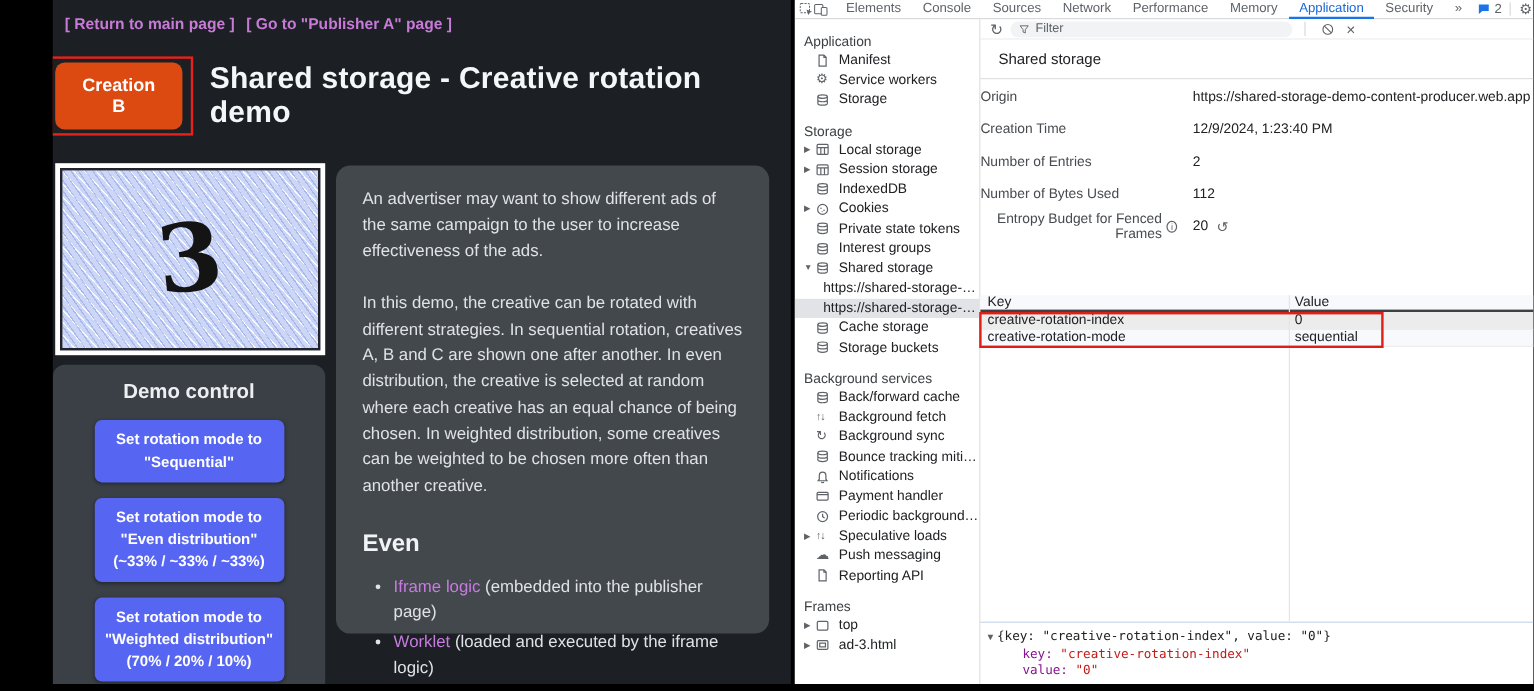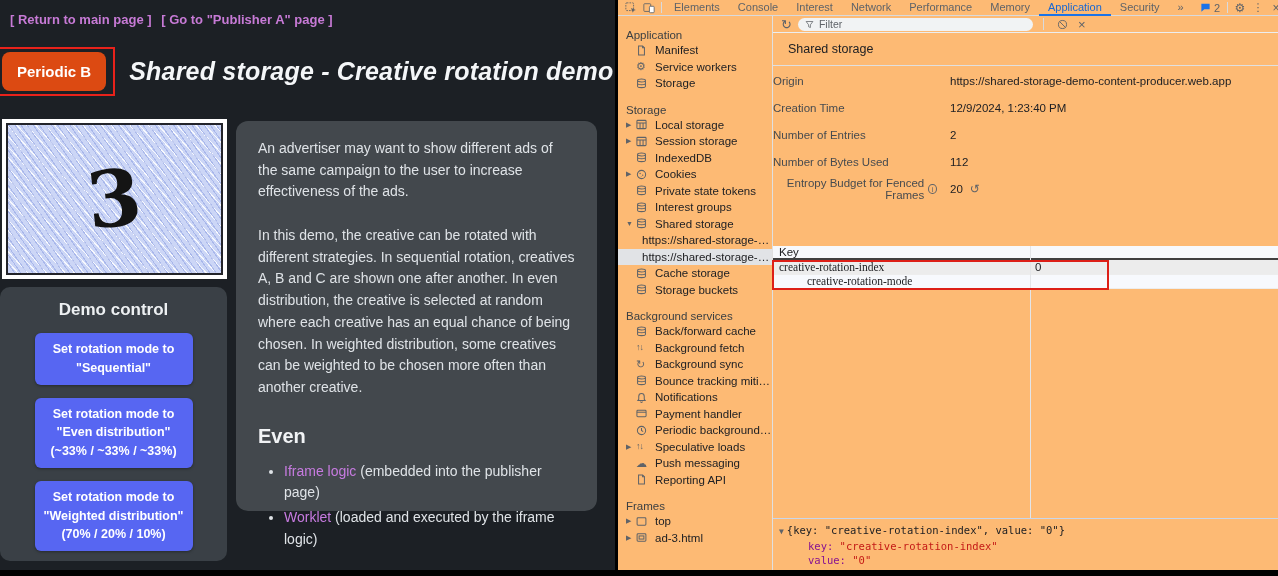--- a/index.html
+++ b/index.html
@@ -5,29 +5,29 @@
   * { margin:0; padding:0; box-sizing:border-box; }
   html,body { width:1278px; height:576px; overflow:hidden; background:#000; }
   body { font-family:"Liberation Sans", sans-serif; }
 
   .root { width:1278px; height:576px; display:flex; flex-direction:column; }
   .cols { display:flex; height:570px; }
   .bottom-bar { height:6px; background:#000; }
 
   
   .page { width:618px; background:#1c2025; border-right:3px solid #000; position:relative; overflow:hidden;
-          color:#e9ecef; }
+          color:#e9ecef;margin-left:44px; }
   .page-nav { padding:12px 14px 0 10px; font-size:13px; font-weight:bold; }
   .page-nav a { color:#c77ad6; text-decoration:none; margin-right:6px; cursor:pointer; }
   .page-header { display:flex; align-items:center; margin-top:20px; }
   .annot-red { display:inline-block; border:2px solid #e8221b; padding:3px 7px 3px 2px; margin-left:-2px; }
   .publisher-btn { background:#dc4a12; color:#fff; border:none; border-radius:8px;
                    font-family:"Liberation Sans",sans-serif; font-weight:bold; font-size:15px;
                    padding:11px 15px; cursor:pointer; }
-  .page-title { color:#f4f6f8; font-size:25px; font-weight:bold; margin-left:14px; letter-spacing:.2px;font-style:italic; }
+  .page-title { color:#f4f6f8; font-size:25px; font-weight:bold; margin-left:14px; letter-spacing:.2px; }
 
   .page-content { display:flex; margin-top:23px; height:442px; }
   .left-col { width:228px; display:flex; flex-direction:column; }
   .creative { background:#fff; padding:4px; margin-left:2px; width:225px; height:188px; }
   .creative-inner { width:100%; height:100%; border:2px solid #23242a;
       background:
         repeating-linear-gradient(55deg, rgba(125,145,220,0.45) 0px, rgba(125,145,220,0.45) 1px, transparent 1px, transparent 5px),
         repeating-linear-gradient(48deg, rgba(255,255,255,0.85) 0px, rgba(255,255,255,0.85) 1px, transparent 1px, transparent 7px),
         #ccd6f6;
       display:flex; align-items:center; justify-content:center; }
@@ -43,21 +43,21 @@
   .desc-card { flex:1; margin:2px 18px 50px 8px; background:#43484d; border-radius:12px;
                padding:17px 22px; color:#dfe3e7; font-size:14px; line-height:1.55; }
   .desc-card h2 { color:#f1f3f5; font-size:20px; margin-bottom:9px; }
   .desc-card p.p2 { margin-top:22px; }
   .desc-card h2.code-h { margin-top:22px; }
   .desc-card ul { margin:2px 0 0 26px; }
   .desc-card li { margin-bottom:3px; }
   .desc-card .plink { color:#c77be0; cursor:pointer; }
 
   
-  .devtools { flex:1; background:#fdba74; display:flex; flex-direction:column; color:#202124; overflow:hidden; }
+  .devtools { flex:1; background:#ffffff; display:flex; flex-direction:column; color:#202124; overflow:hidden; }
   .tabbar { height:16px; display:flex; align-items:center; border-bottom:1px solid #d8dadd;
             font-size:11px; color:#5f6368; flex:0 0 auto; padding-left:4px; }
   .tb-icon { width:18px; display:flex; justify-content:center; align-items:center; cursor:pointer; height:16px; }
   .tb-sep { width:1px; height:11px; background:#d8dadd; margin:0 3px; }
   .tab { padding:0 9px; height:16px; line-height:15px; cursor:pointer; white-space:nowrap; }
   .tab.active { color:#1967d2; box-shadow:inset 0 -2px 0 #1a73e8; }
   .tabbar-right { margin-left:auto; display:flex; align-items:center; }
   .issues { display:flex; align-items:center; gap:3px; margin:0 4px; cursor:pointer; }
   .txt-icon { font-size:12px; color:#5f6368; line-height:1; }
   .gear-glyph { font-size:12px; } .dots-glyph { font-size:11px; letter-spacing:0; }
@@ -90,22 +90,22 @@
   .meta-value { color:#202124; display:flex; align-items:center; gap:7px; }
   .info-i { width:10px; height:10px; border:1px solid #5f6368; border-radius:50%; font-size:7.5px; line-height:9px;
             text-align:center; color:#5f6368; display:inline-block; }
   .reset-glyph { font-size:12px; color:#5f6368; cursor:pointer; line-height:1; }
 
   .grid { flex:1; position:relative; min-height:0; font-size:11.5px; }
   .grid-col-divider { position:absolute; left:257px; top:0; bottom:0; width:1px; background:#e3e5e8; }
   .grid-header { display:flex; height:14px; background:#f7f9fc; border-bottom:2px solid #404040; align-items:flex-end; }
   .gh-key { width:257px; padding-left:6px; } .gh-val { flex:1; padding-left:5px; }
   .grid-row { display:flex; height:14.5px; align-items:center; border-bottom:1px solid #ededed; cursor:default; }
-  .grid-row.r0 { background:#ececec; } .grid-row.r1 { background:#f7f9fd;padding-left:28px; }
-  .gr-key { width:257px; padding-left:6px; overflow:hidden;font-family:Liberation Serif, serif; } .gr-val { flex:1; padding-left:5px; }
+  .grid-row.r0 { background:#ececec; } .grid-row.r1 { background:#f7f9fd; }
+  .gr-key { width:257px; padding-left:6px; overflow:hidden; } .gr-val { flex:1; padding-left:5px; }
   .grid-annot { position:absolute; left:-1px; top:14px; width:337px; height:30px; border:2px solid #dd1f17; pointer-events:none; }
 
   .preview { height:52px; border-top:1px solid #c9d6ea; font-family:"DejaVu Sans Mono", monospace;
              font-size:10.5px; line-height:14px; padding:4px 8px 0 6px; flex:0 0 auto; white-space:nowrap; overflow:hidden; }
   .pv-summary { color:#202124; }
   .pv-tri { color:#5f6368; font-size:8px; margin-right:3px; }
   .pv-entry { padding-left:29px; }
   .pv-name { color:#881391; } .pv-str { color:#c41a16; }
 
   svg { display:block; }
@@ -116,21 +116,21 @@
 <div class="root">
   <div class="cols">
 
     <div class="page">
       <div class="page-nav">
         <a>[ Return to main page ]</a>
         <a>[ Go to "Publisher A" page ]</a>
       </div>
       <div class="page-header">
         <span class="annot-red">
-          <button class="publisher-btn">Periodic B</button>
+          <button class="publisher-btn">Creation B</button>
         </span>
         <h1 class="page-title">Shared storage - Creative rotation demo</h1>
       </div>
       <div class="page-content">
         <div class="left-col">
           <div class="creative">
             <div class="creative-inner">
               <span class="creative-number">3</span>
             </div>
           </div>
@@ -177,21 +177,21 @@
         <span class="tb-icon">
           <svg width="12" height="12" viewBox="0 0 14 14">
               <rect x="1" y="2" width="8" height="9" rx="1" fill="none" stroke="#5f6368"></rect>
               <rect x="7.5" y="5" width="5.5" height="7.5" rx="1" fill="#fff" stroke="#5f6368"></rect>
             </svg>
         </span>
         <span class="tb-sep"></span>
         <div id="dt-tabs" style="display:flex;">
             <span class="tab">Elements</span>
             <span class="tab">Console</span>
-            <span class="tab">Interest</span>
+            <span class="tab">Sources</span>
             <span class="tab">Network</span>
             <span class="tab">Performance</span>
             <span class="tab">Memory</span>
             <span class="tab active">Application</span>
             <span class="tab">Security</span>
           </div>
         <span class="tab">»</span>
         <div class="tabbar-right">
           <span class="issues">
             <svg width="11" height="11" viewBox="0 0 12 12">
@@ -521,28 +521,30 @@
                   <span>20</span>
                   <span class="reset-glyph">↺</span>
                 </span>
               </div>
             </div>
 
           <div class="grid">
             <div class="grid-col-divider"></div>
             <div class="grid-header">
               <span class="gh-key">Key</span>
+              <span class="gh-val">Value</span>
             </div>
             <div id="grid-rows">
                 <div class="grid-row r0">
                   <span class="gr-key">creative-rotation-index</span>
                   <span class="gr-val">0</span>
                 </div>
                 <div class="grid-row r1">
                   <span class="gr-key">creative-rotation-mode</span>
+                  <span class="gr-val">sequential</span>
                 </div>
               </div>
             <div class="grid-annot"></div>
           </div>
 
           <div class="preview">
             <div class="pv-summary">
               <span class="pv-tri">▼</span><span>{key: "creative-rotation-index", value: "0"}</span>
             </div>
             <div id="preview-entries">

